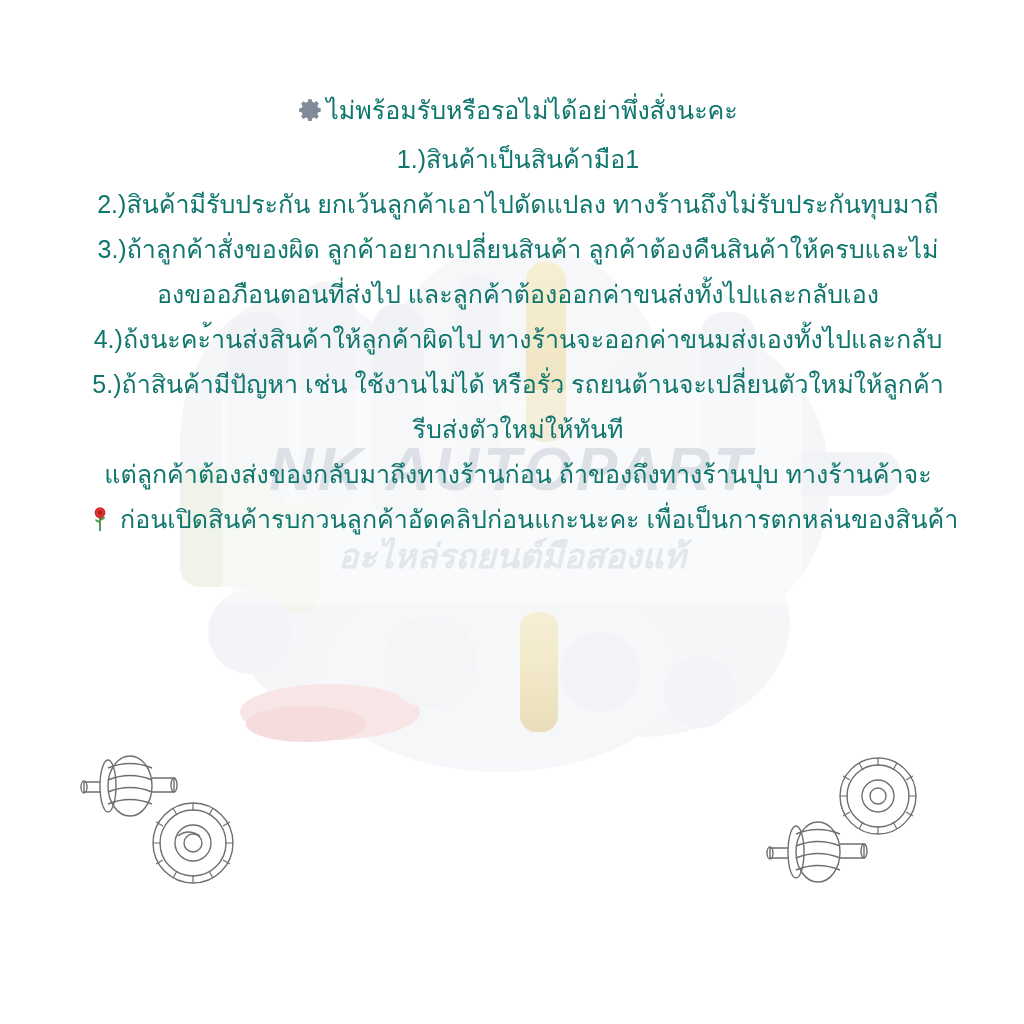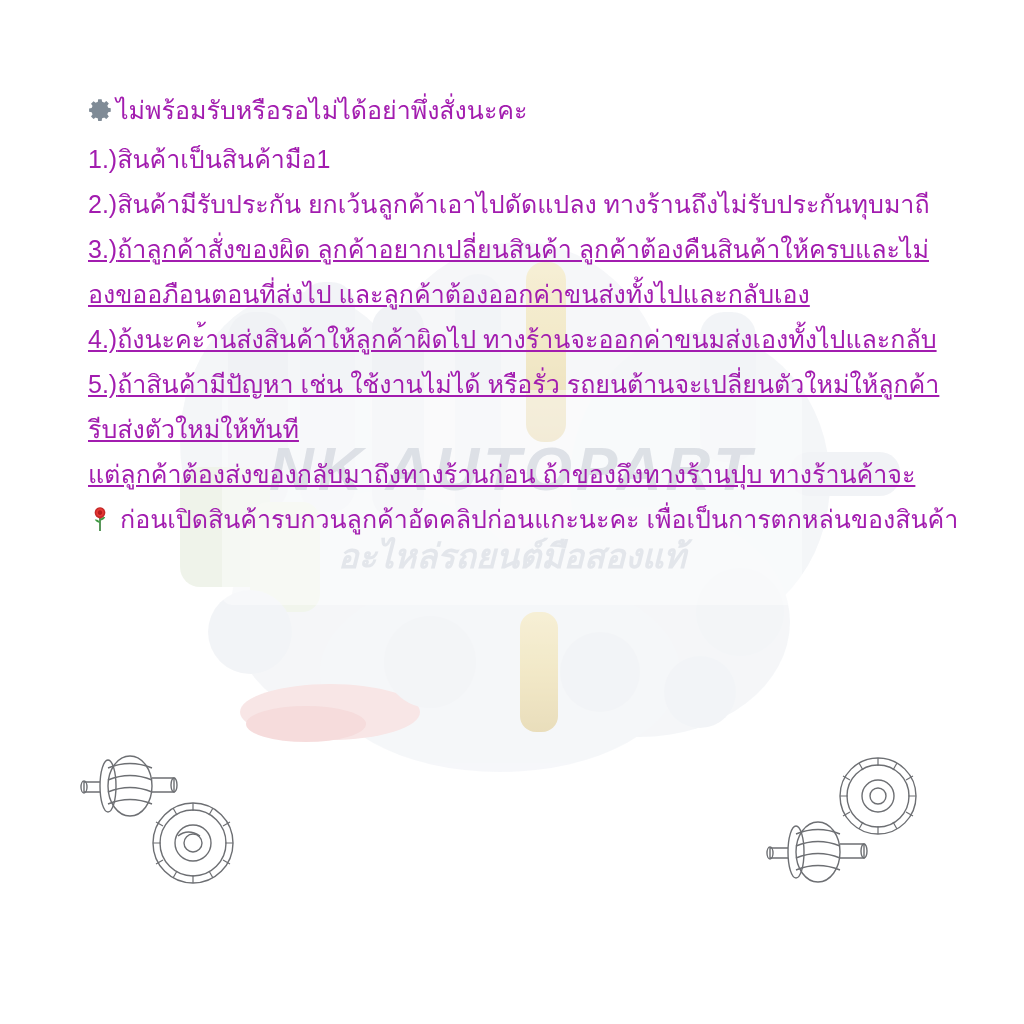--- a/index.html
+++ b/index.html
@@ -34,29 +34,29 @@
 
   
   .content {
     position: absolute;
     left: 88px;
     top: 88px;
     width: 860px;
     z-index: 5;
   }
   .line {
-    color: #a21caf;
+    color: #0f766e;
     font-size: 25px;
     line-height: 45px;
     letter-spacing: 0px;
     white-space: nowrap;
+    text-align: center;
   }
   .line .sub {
     display: block;
-    text-decoration: underline;
   }
   .icon-inline {
     display: inline-block;
     vertical-align: -4px;
     margin-right: 2px;
   }
   .gear-icon {
     width: 26px;
     height: 26px;
   }

